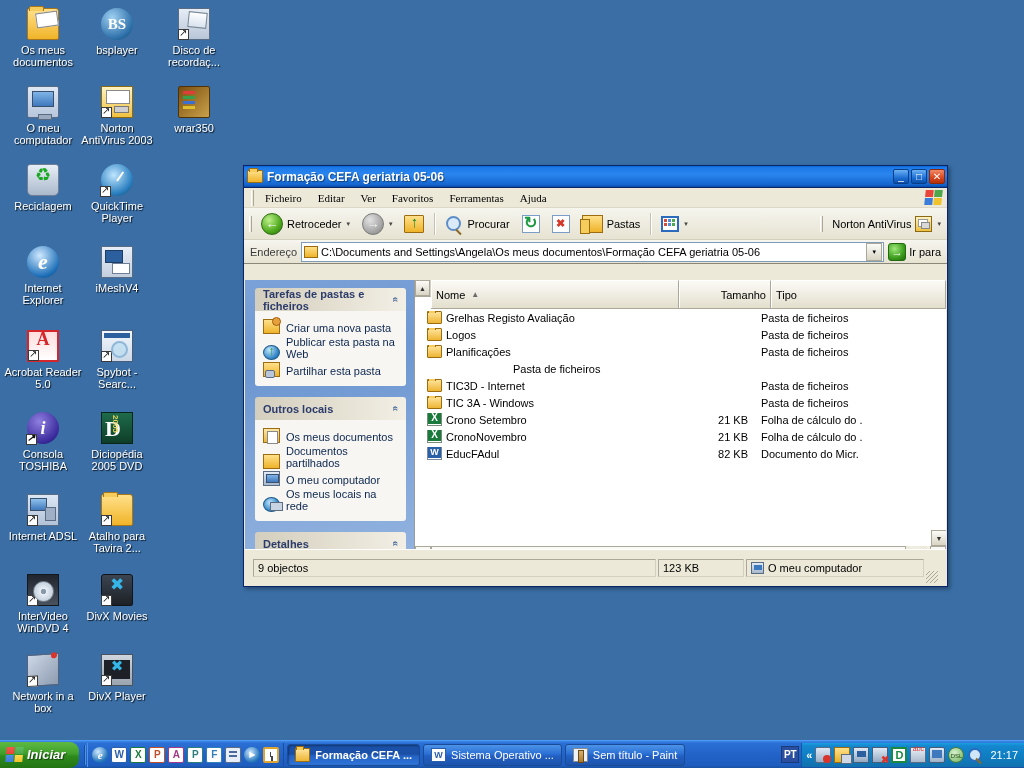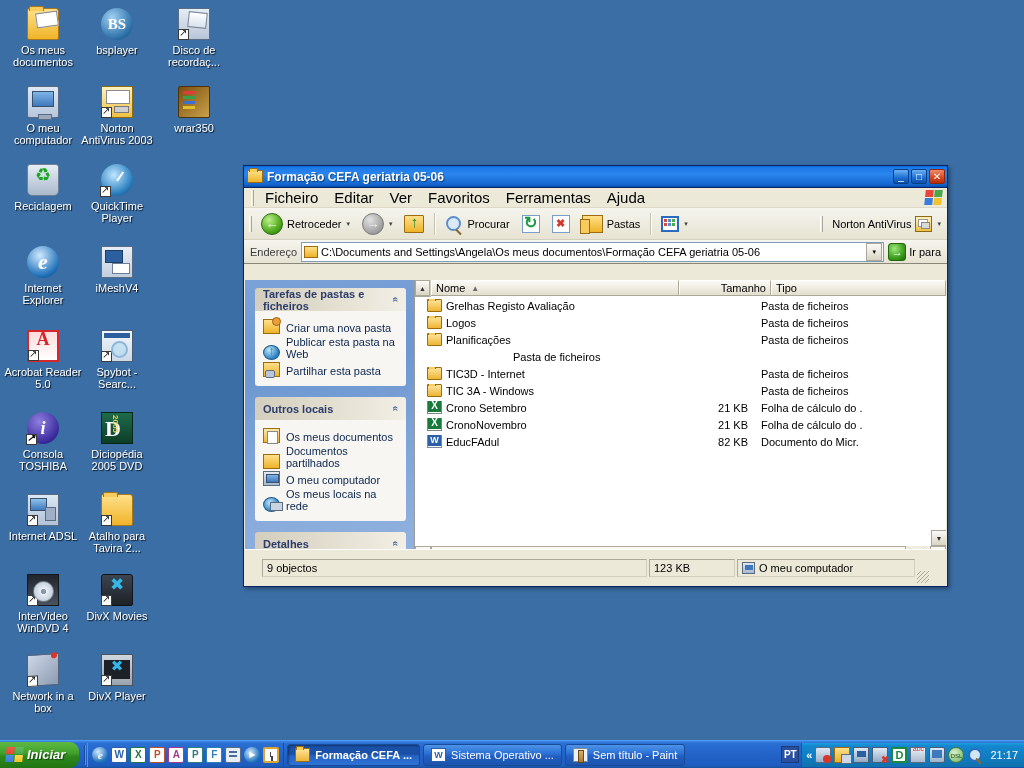--- a/index.html
+++ b/index.html
@@ -246,21 +246,21 @@
     font-family:"Liberation Sans",sans-serif;
   }
   .wb.close { background: linear-gradient(#f08b6a,#dc4a20 55%, #b22f0c); border-color:#8e2608; }
   .wb .g { display:block; }
 
   .menubar {
     height:20px; display:flex; align-items:center;
     background:#ece9d8; padding-left:4px;
     border-bottom:1px solid #dcd8c5; position:relative;
   }
-  .menubar .mi { padding:2px 8px; color:#000; font-size:15px; }
+  .menubar .mi { padding:2px 8px; color:#000; font-size:11px;font-family:Liberation Serif, serif; }
   .menubar .flag {
     position:absolute; right:5px; top:2px; width:17px; height:15px;
     background:
       linear-gradient(#e8453c,#e8453c) 0 0/8px 7px no-repeat,
       linear-gradient(#4ca64c,#4ca64c) 9px 0/8px 7px no-repeat,
       linear-gradient(#3b7dd8,#3b7dd8) 0 8px/8px 7px no-repeat,
       linear-gradient(#f0c32e,#f0c32e) 9px 8px/8px 7px no-repeat;
     transform: skewX(-6deg);
   }
   .grip { width:3px; height:16px; border-left:1px solid #fff; border-right:1px solid #aca899; margin:0 3px; }
@@ -390,21 +390,21 @@
   .mini.mydocs { background:linear-gradient(#ffe8a8,#e9b63a); border:1px solid #9c6c10; }
   .mini.mydocs::after{content:"";position:absolute;left:3px;top:2px;width:9px;height:11px;background:#fff;border:1px solid #8a8a8a;}
   .mini.sharedocs { background:linear-gradient(#ffe08a,#eeb32a); border:1px solid #9c6c10; }
   .mini.mycomp { background:linear-gradient(#e0e9f5,#a8b8cc); border:1px solid #5a6b84; }
   .mini.mycomp::after{content:"";position:absolute;left:2px;top:2px;width:11px;height:7px;background:linear-gradient(#7fb4e8,#3f79bd);border:1px solid #3a4f6b;}
   .mini.netplaces { background:radial-gradient(circle at 40% 35%,#bfe6ff,#2a7fc0 70%); border-radius:50%; border:1px solid #1b5a8c;}
   .mini.netplaces::after{content:"";position:absolute;left:6px;bottom:0;width:11px;height:7px;background:#c8d4e2;border:1px solid #5a6b84;}
 
   
   .filepane { flex:1; display:flex; flex-direction:column; background:#fff; border-left:1px solid #9a9a9a;}
-  .colheads { display:flex; height:16px; background:#ece9d8; border-bottom:1px solid #aca899; }
+  .colheads { display:flex; height:29px; background:#ece9d8; border-bottom:1px solid #aca899; }
   .ch {
     border-right:1px solid #aca899; border-top:1px solid #fff; border-left:1px solid #fff;
     background:linear-gradient(#fbfaf6,#e3dfcd);
     font-size:11px; padding:1px 4px; display:flex; align-items:center; overflow:hidden;
   }
   .ch.sorted .sortarrow{ margin-left:6px; font-size:8px; color:#6a6a6a;}
   .rows { flex:1; overflow:hidden; position:relative; }
   .frow { display:flex; height:17px; align-items:center; font-size:11px; }
   .fc-name { width:248px; display:flex; align-items:center; gap:4px; padding-left:12px; overflow:hidden; white-space:nowrap;}
   .fc-size { width:92px; text-align:right; padding-right:7px; white-space:nowrap;}
@@ -424,21 +424,21 @@
   .hscroll-wrap { height:16px; display:flex; background:#f1efe2; }
   .hs-track { flex:1; position:relative; background:repeating-linear-gradient(45deg,#f4f2e7,#f4f2e7 1px,#e9e6d8 1px,#e9e6d8 2px); }
   .hs-thumb {
     position:absolute; left:0; top:0; height:14px; width:475px;
     background:linear-gradient(#fcfcfa,#ddd9c8); border:1px solid #aca899;
   }
   .vscroll-left { width:16px; background:#f1efe2; border-right:1px solid #d4d0c0; }
 
   .statusbar {
     position:absolute; left:1px; right:1px; bottom:1px; height:36px;
-    background:#ece9d8; display:flex; align-items:center; gap:2px; padding:0 17px;
+    background:#ece9d8; display:flex; align-items:center; gap:2px; padding:0 8px;
     border-top:1px solid #fff;
   }
   .sb-pane {
     height:18px; border:1px solid #d4d0c0; border-top-color:#aca899; border-left-color:#aca899;
     display:flex; align-items:center; padding:0 4px; font-size:11px; gap:4px;
   }
   .sb-pane.p1 { flex:1; }
   .sb-pane.p2 { width:86px; }
   .sb-pane.p3 { width:178px; }
   .sb-grip {

